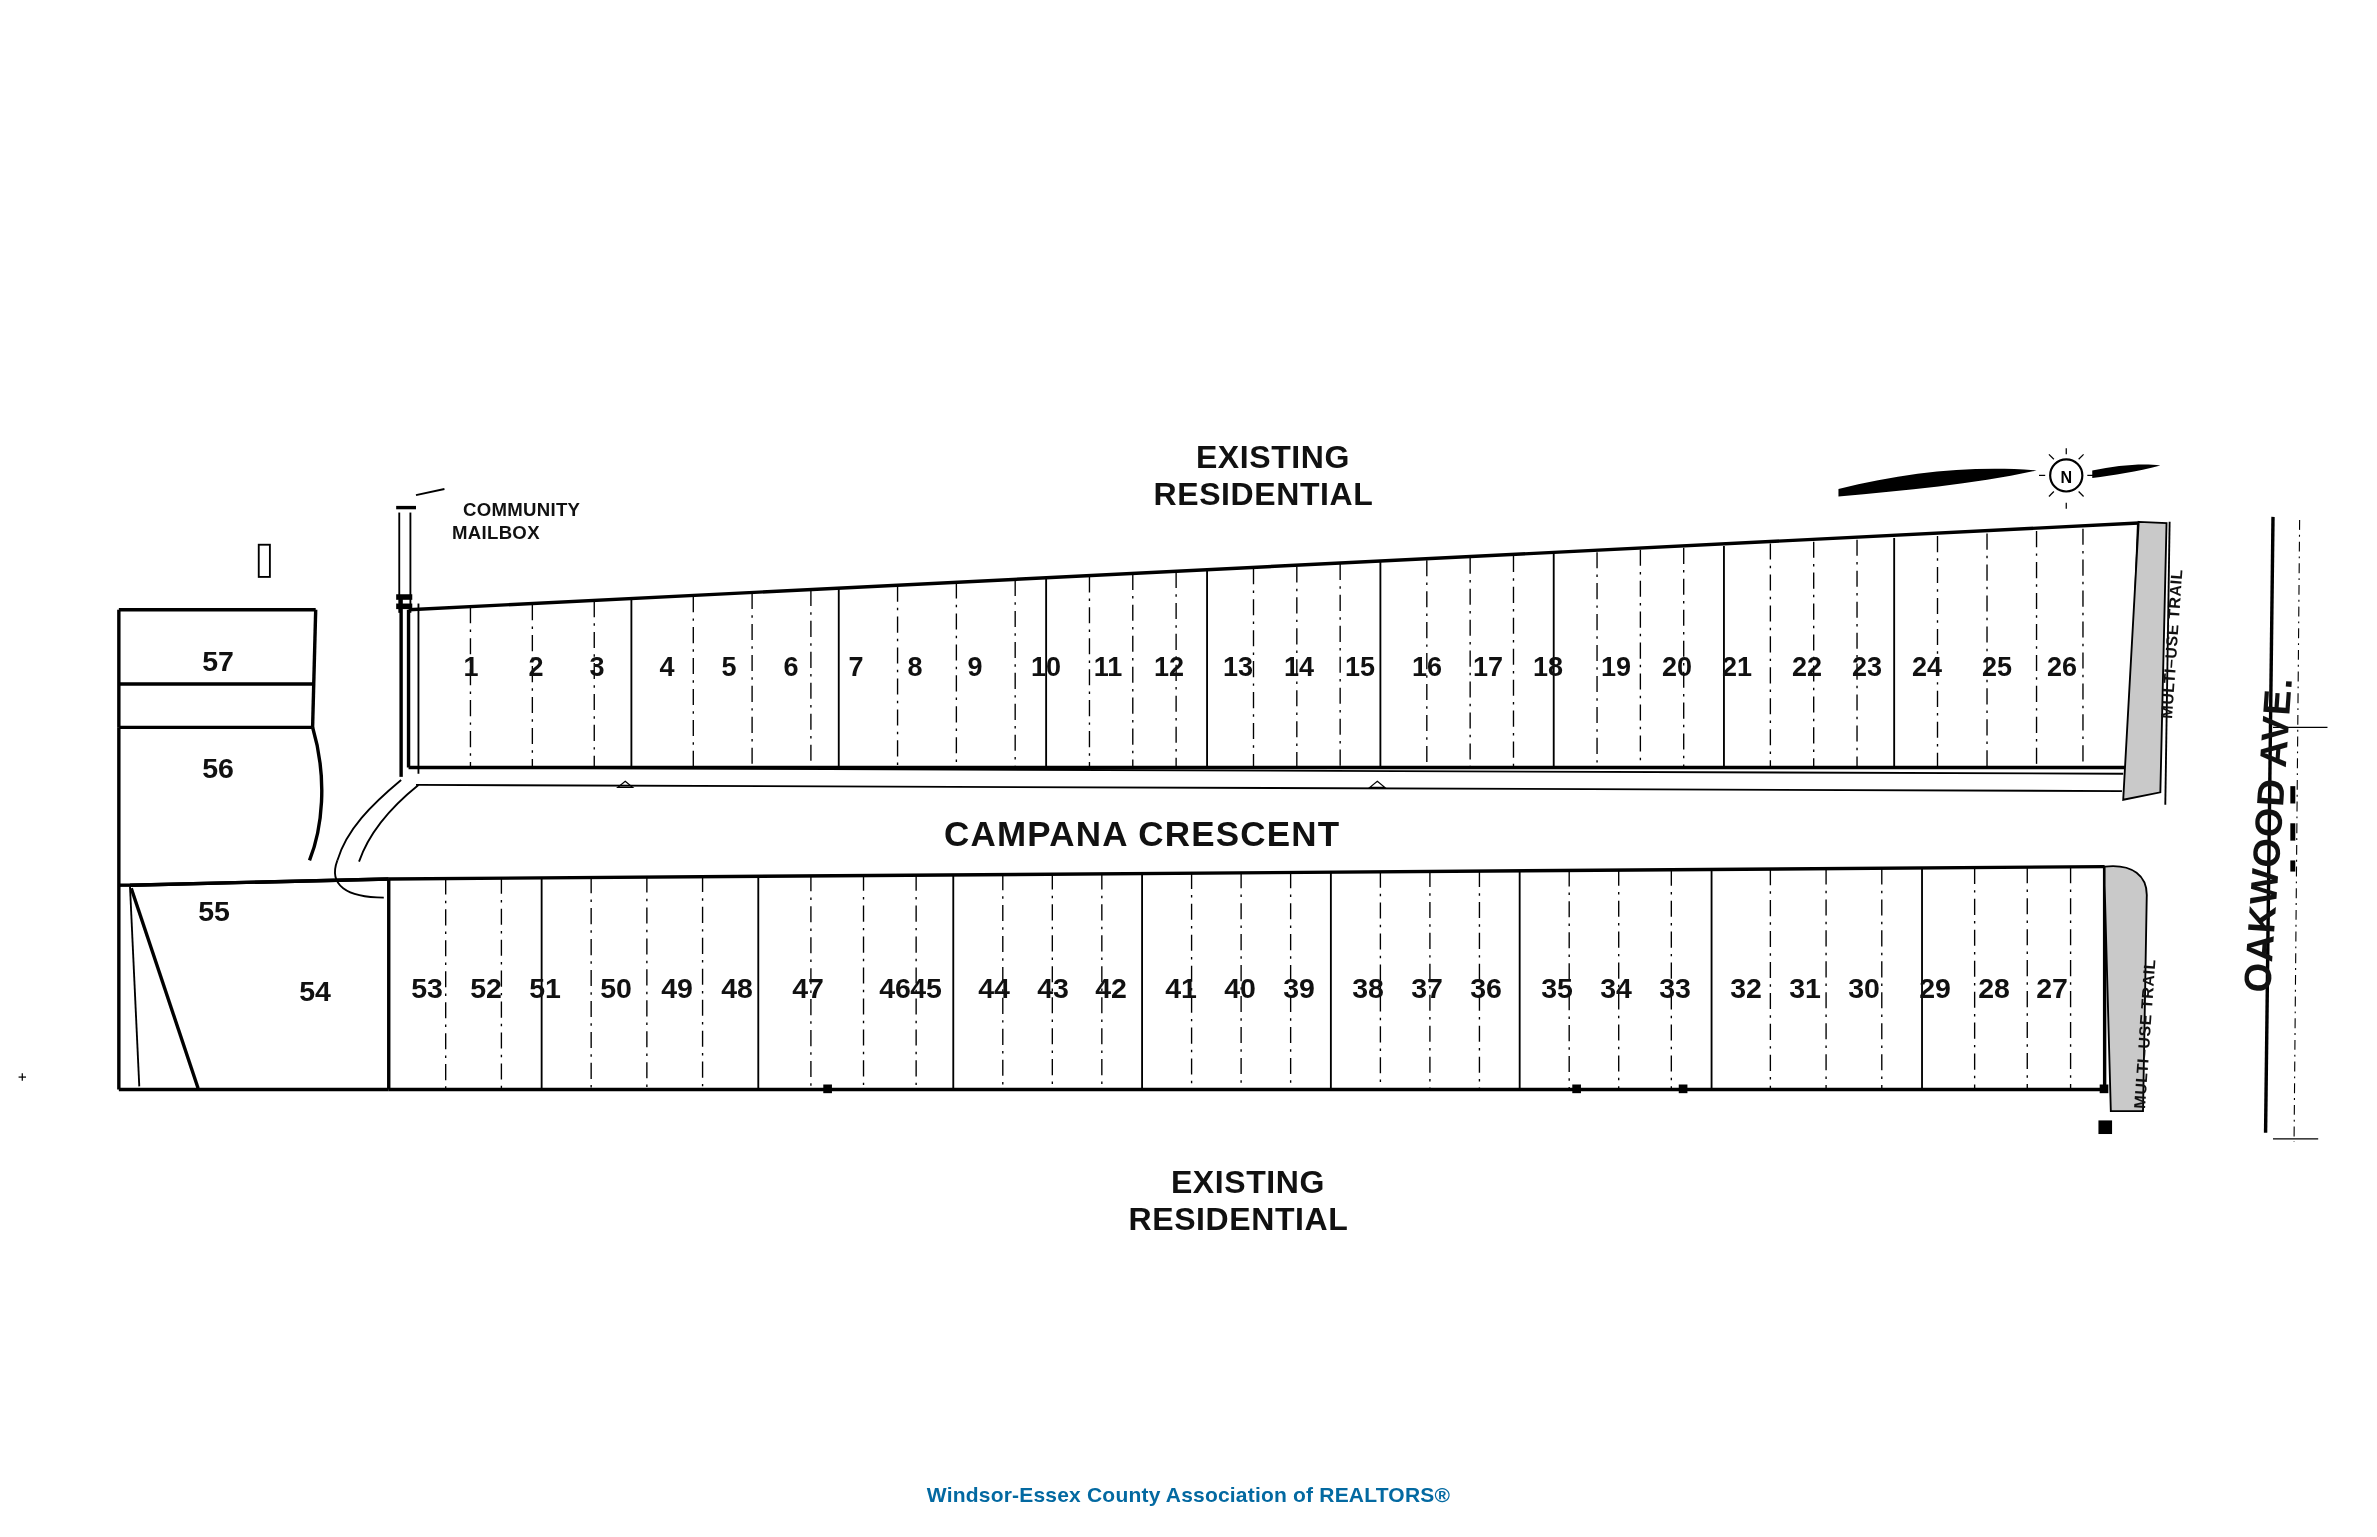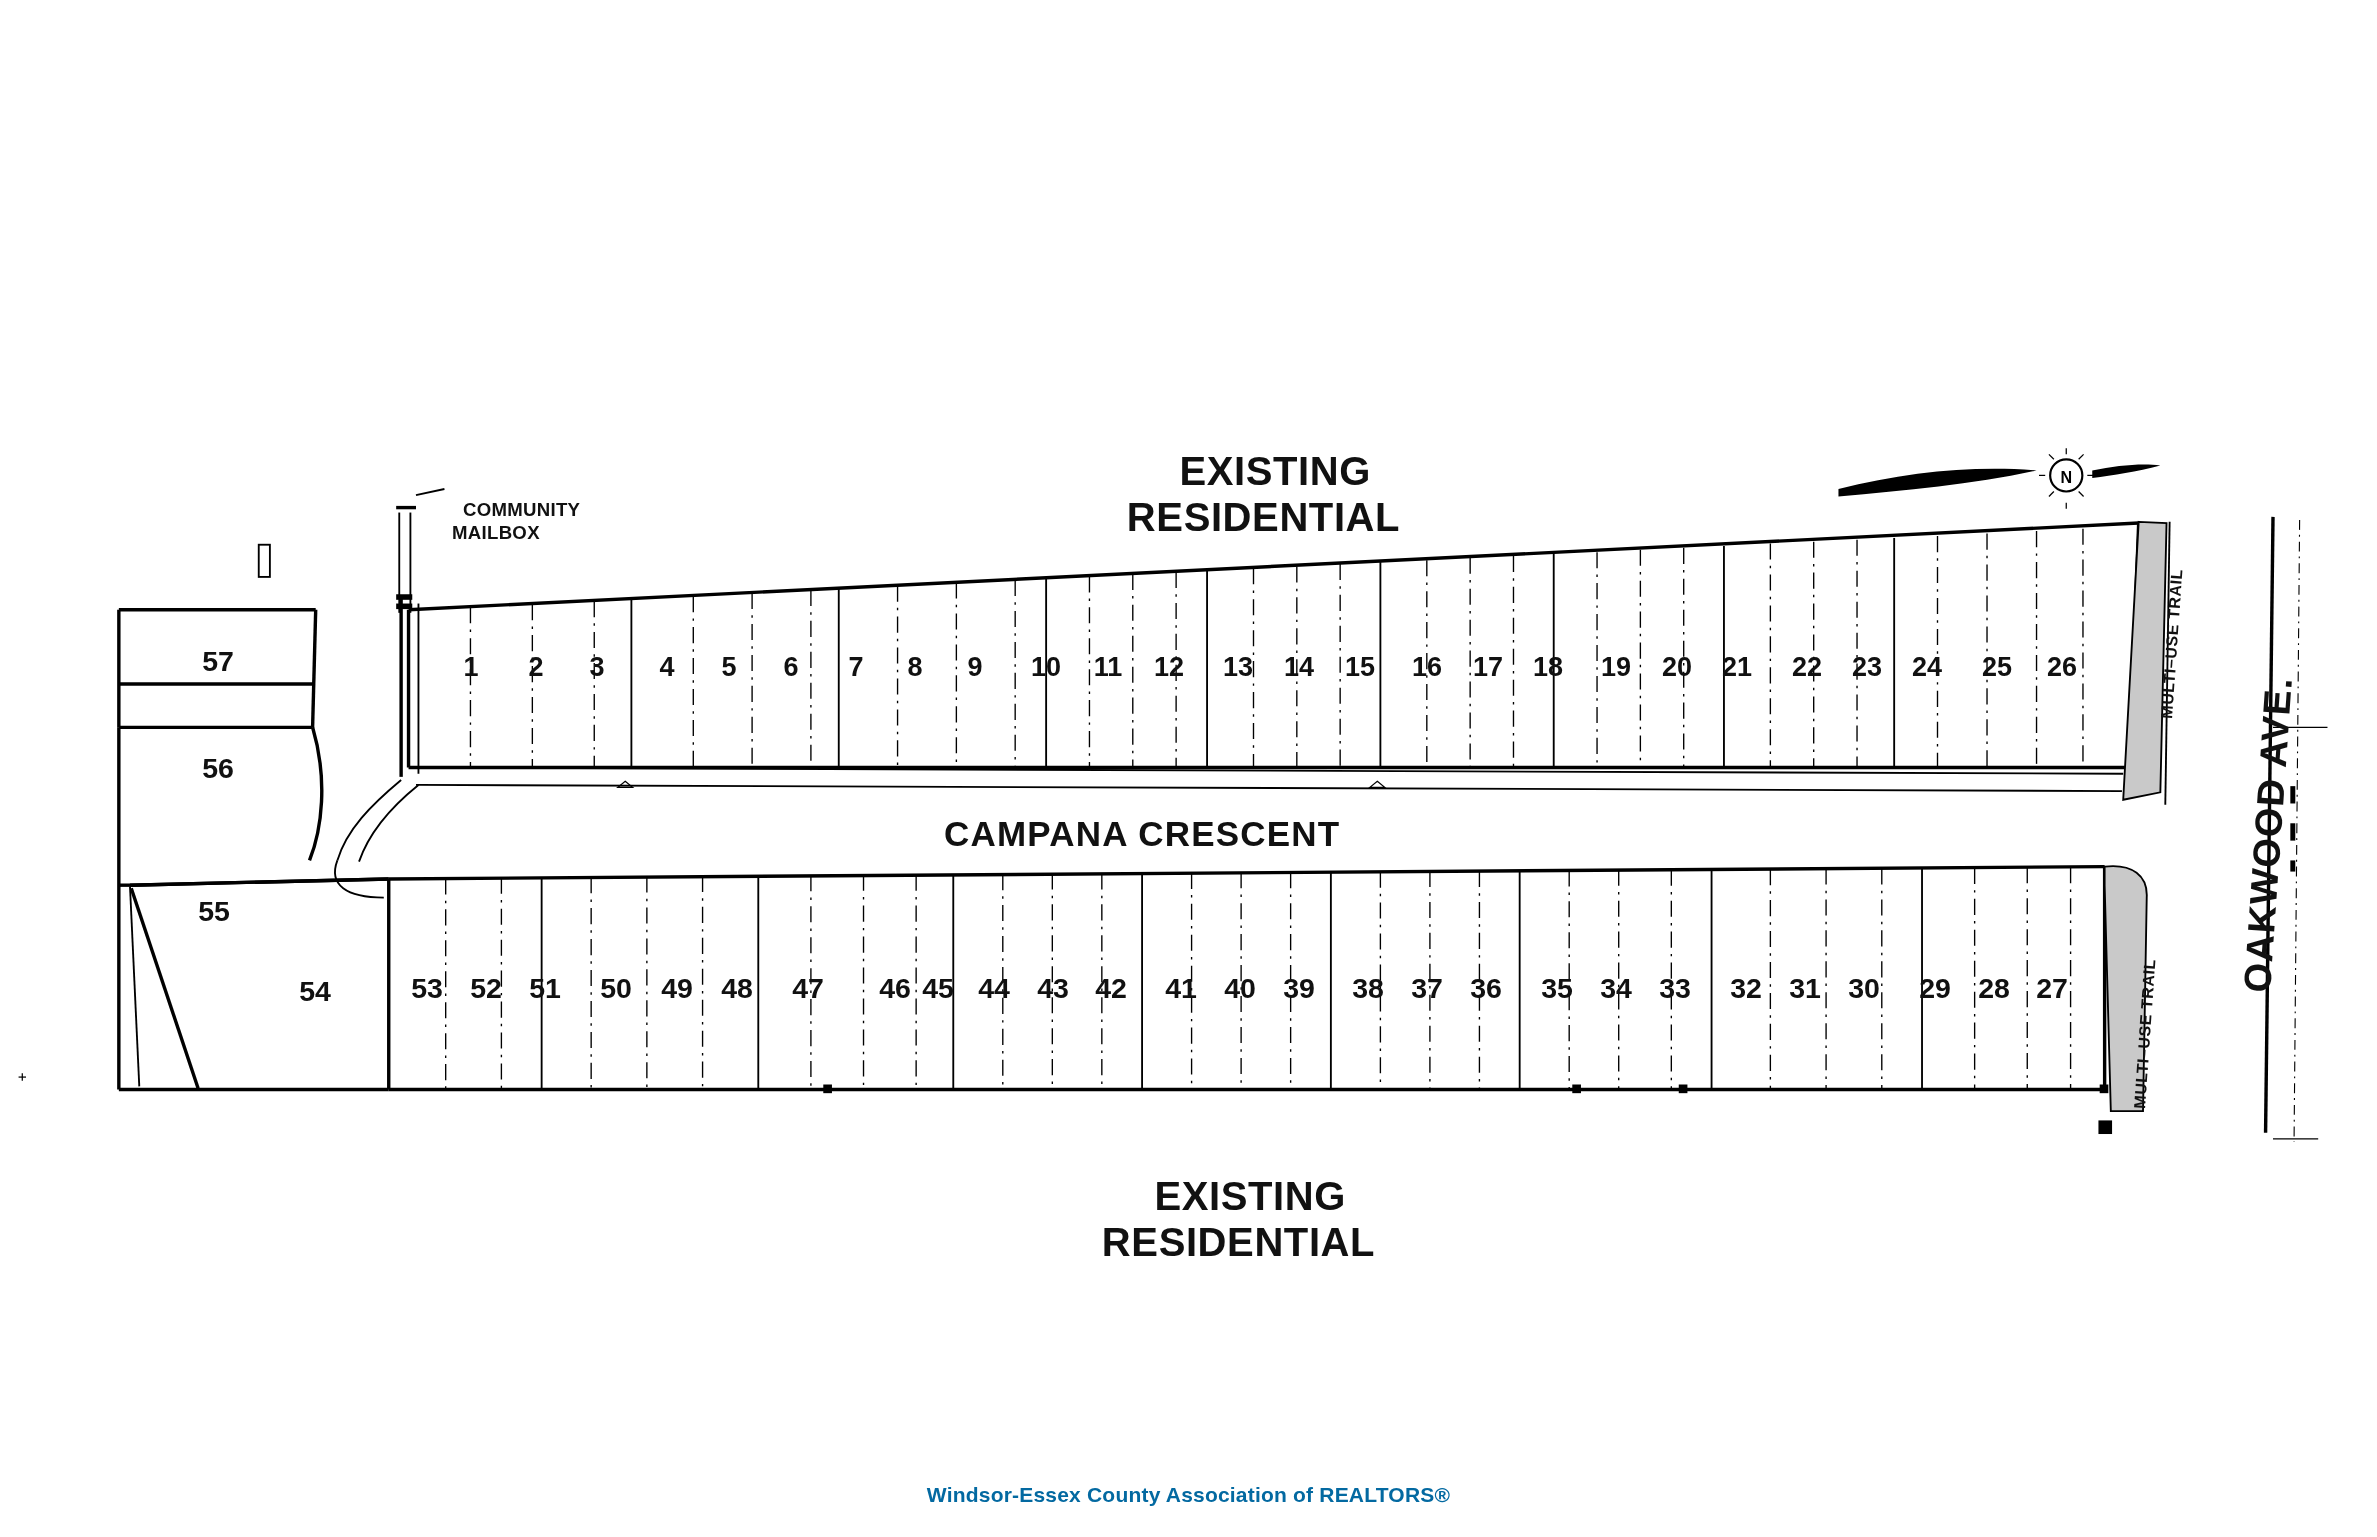--- a/index.html
+++ b/index.html
@@ -27,21 +27,21 @@
     position: absolute;
     font-family: "Liberation Sans", sans-serif;
     font-weight: bold;
     color: #111111;
     white-space: pre;
     line-height: 1.15;
   }
 
   
   .section-label {
-    font-size: 40px;
+    font-size: 32px;
     letter-spacing: 0.6px;
     text-align: center;
   }
 
   
   .street-label {
     font-size: 35px;
     letter-spacing: 1.2px;
   }
 
@@ -342,21 +342,21 @@
 <div class="lot-num" style="left:2062px; top:667px;">26</div>
 
 <div class="lot-num big" style="left:427px;  top:988px;">53</div>
 <div class="lot-num big" style="left:486px;  top:988px;">52</div>
 <div class="lot-num big" style="left:545px;  top:988px;">51</div>
 <div class="lot-num big" style="left:616px;  top:988px;">50</div>
 <div class="lot-num big" style="left:677px; top:988px;">49</div>
 <div class="lot-num big" style="left:737px; top:988px;">48</div>
 <div class="lot-num big" style="left:808px; top:988px;">47</div>
 <div class="lot-num big" style="left:867px; top:988px;margin-left:28px;">46</div>
-<div class="lot-num big" style="left:926px; top:988px;margin-left:12px;">45</div>
+<div class="lot-num big" style="left:926px; top:988px;">45</div>
 <div class="lot-num big" style="left:994px; top:988px;">44</div>
 <div class="lot-num big" style="left:1053px; top:988px;">43</div>
 <div class="lot-num big" style="left:1111px; top:988px;">42</div>
 <div class="lot-num big" style="left:1181px; top:988px;">41</div>
 <div class="lot-num big" style="left:1240px; top:988px;">40</div>
 <div class="lot-num big" style="left:1299px; top:988px;">39</div>
 <div class="lot-num big" style="left:1368px; top:988px;">38</div>
 <div class="lot-num big" style="left:1427px; top:988px;">37</div>
 <div class="lot-num big" style="left:1486px; top:988px;">36</div>
 <div class="lot-num big" style="left:1557px; top:988px;">35</div>

